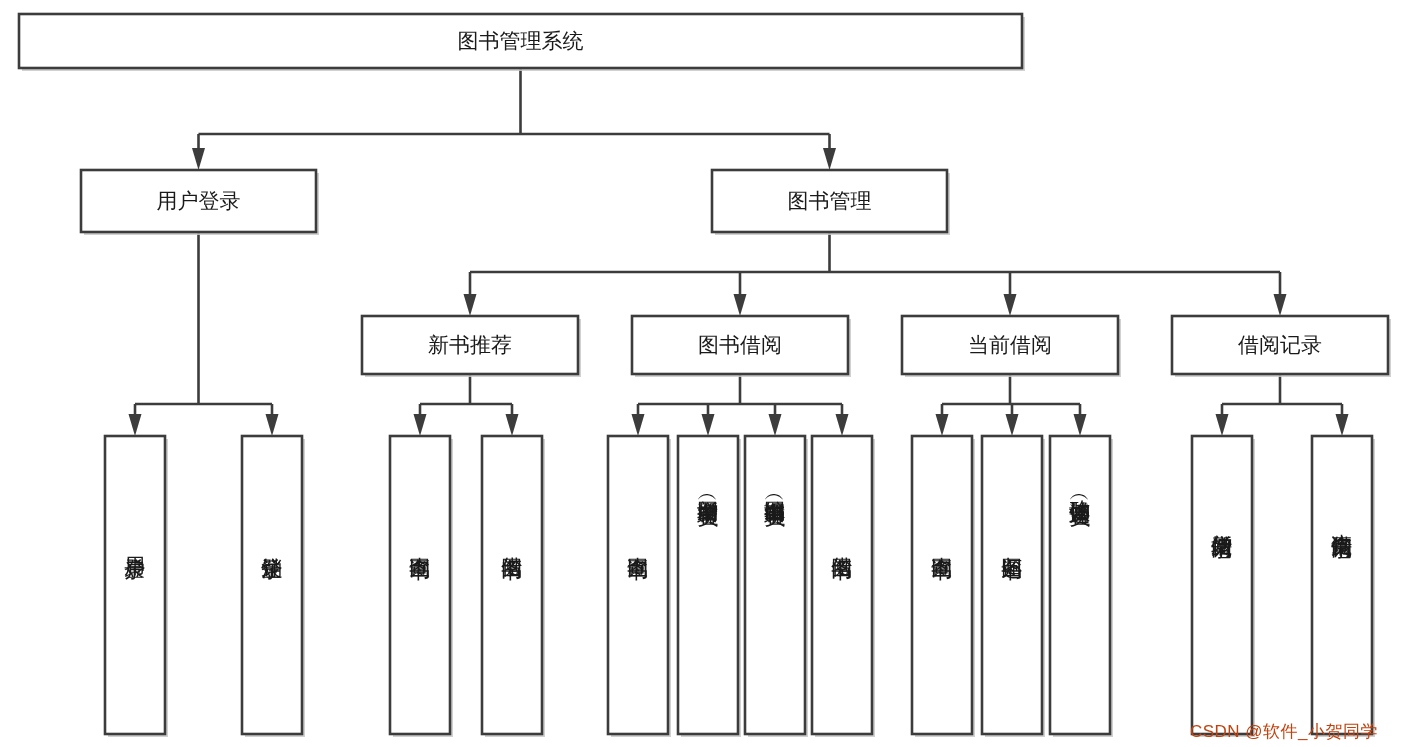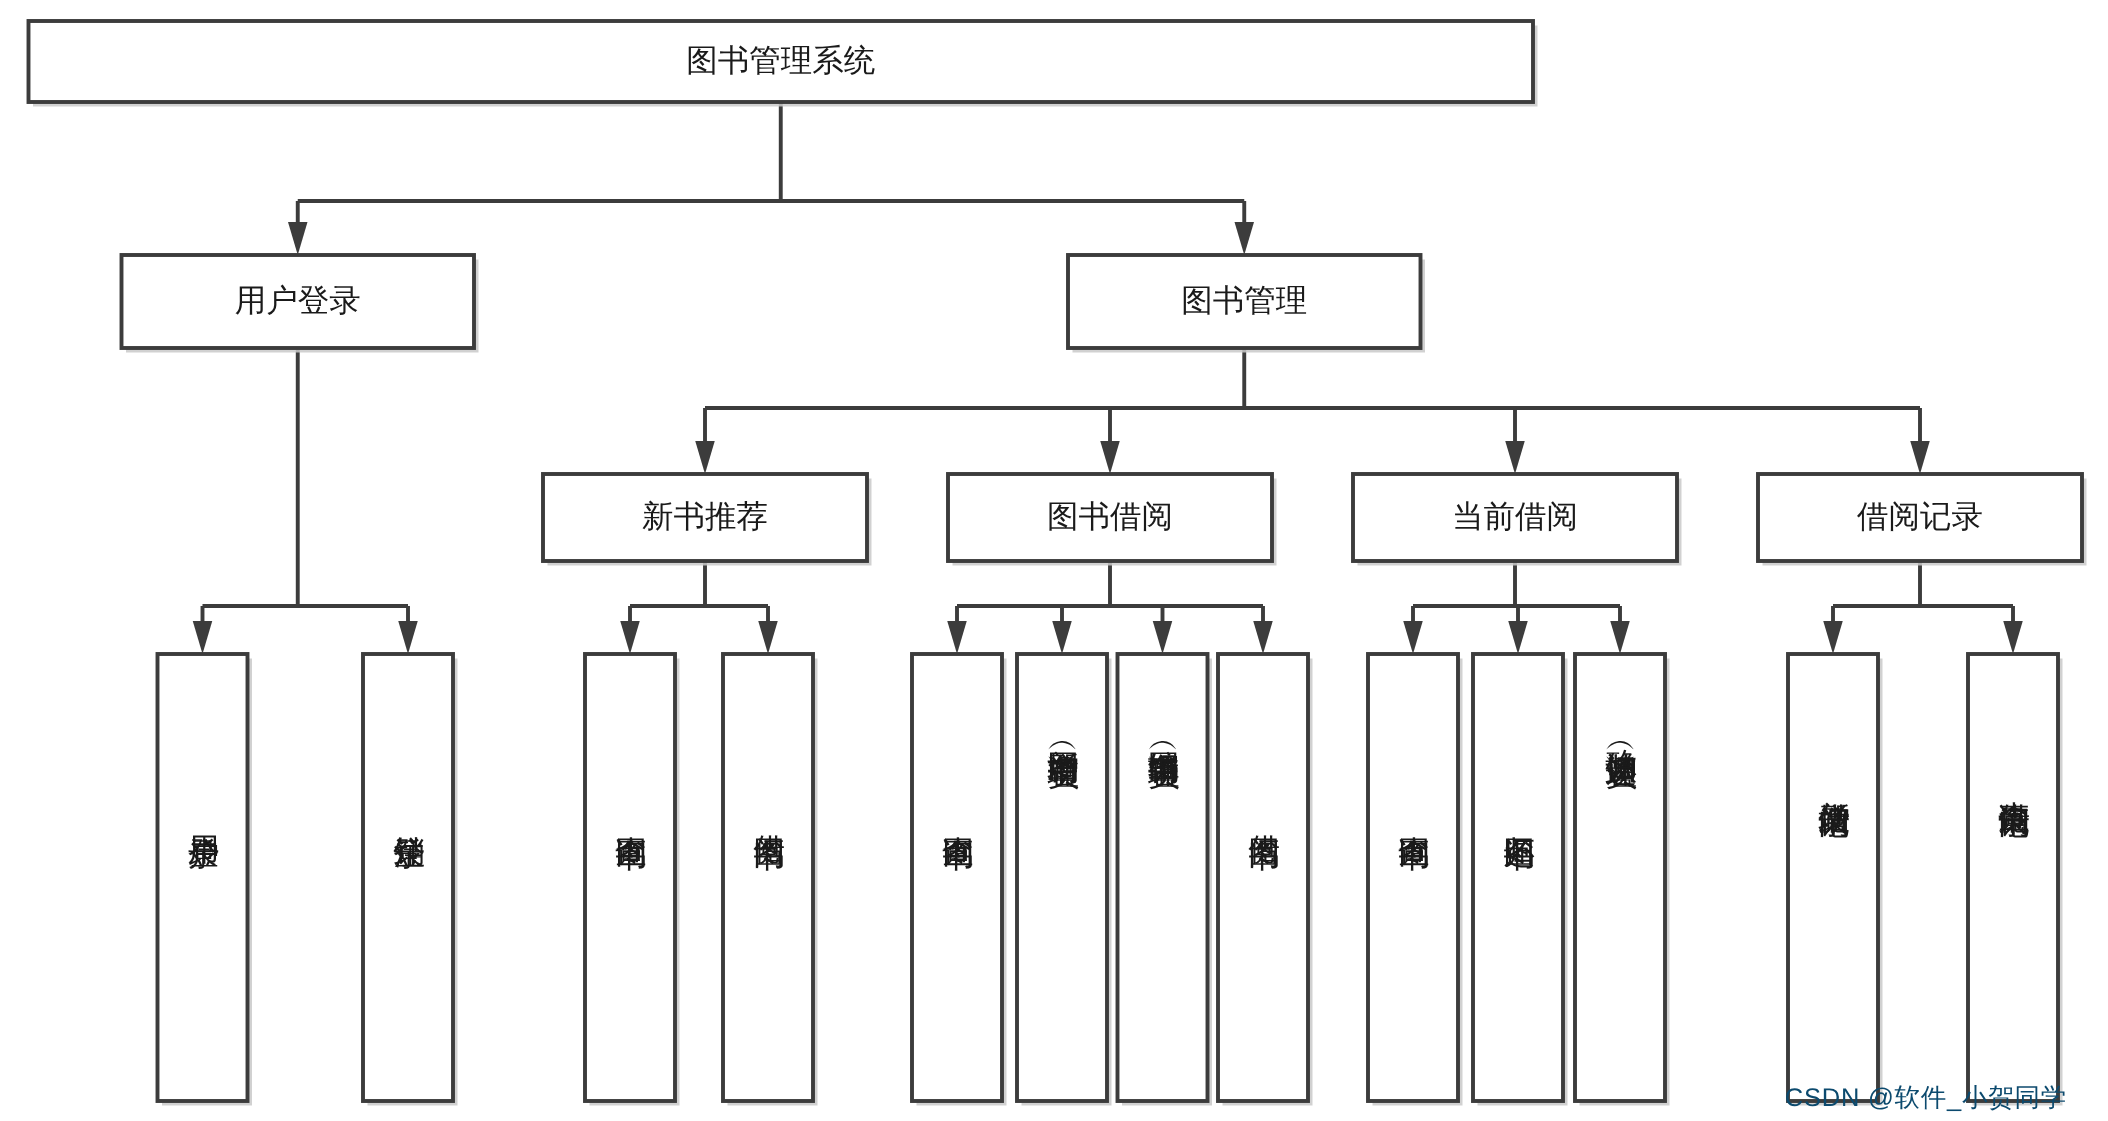--- a/index.html
+++ b/index.html
@@ -70,21 +70,21 @@
     letter-spacing: 1px;
     white-space: nowrap;
     text-align: center;
   }
   .watermark {
     position: absolute;
     right: 8px;
     bottom: 4px;
     font-family: "Liberation Sans", "DejaVu Sans", sans-serif;
     font-size: 17px;
-    color: #0c4a6e;
+    color: #c2410c;
     letter-spacing: 0.5px;
     white-space: nowrap;
     margin-left: 28px;
   }
 </style>
 </head>
 <body>
 
 <div id="diagram-root">
 

